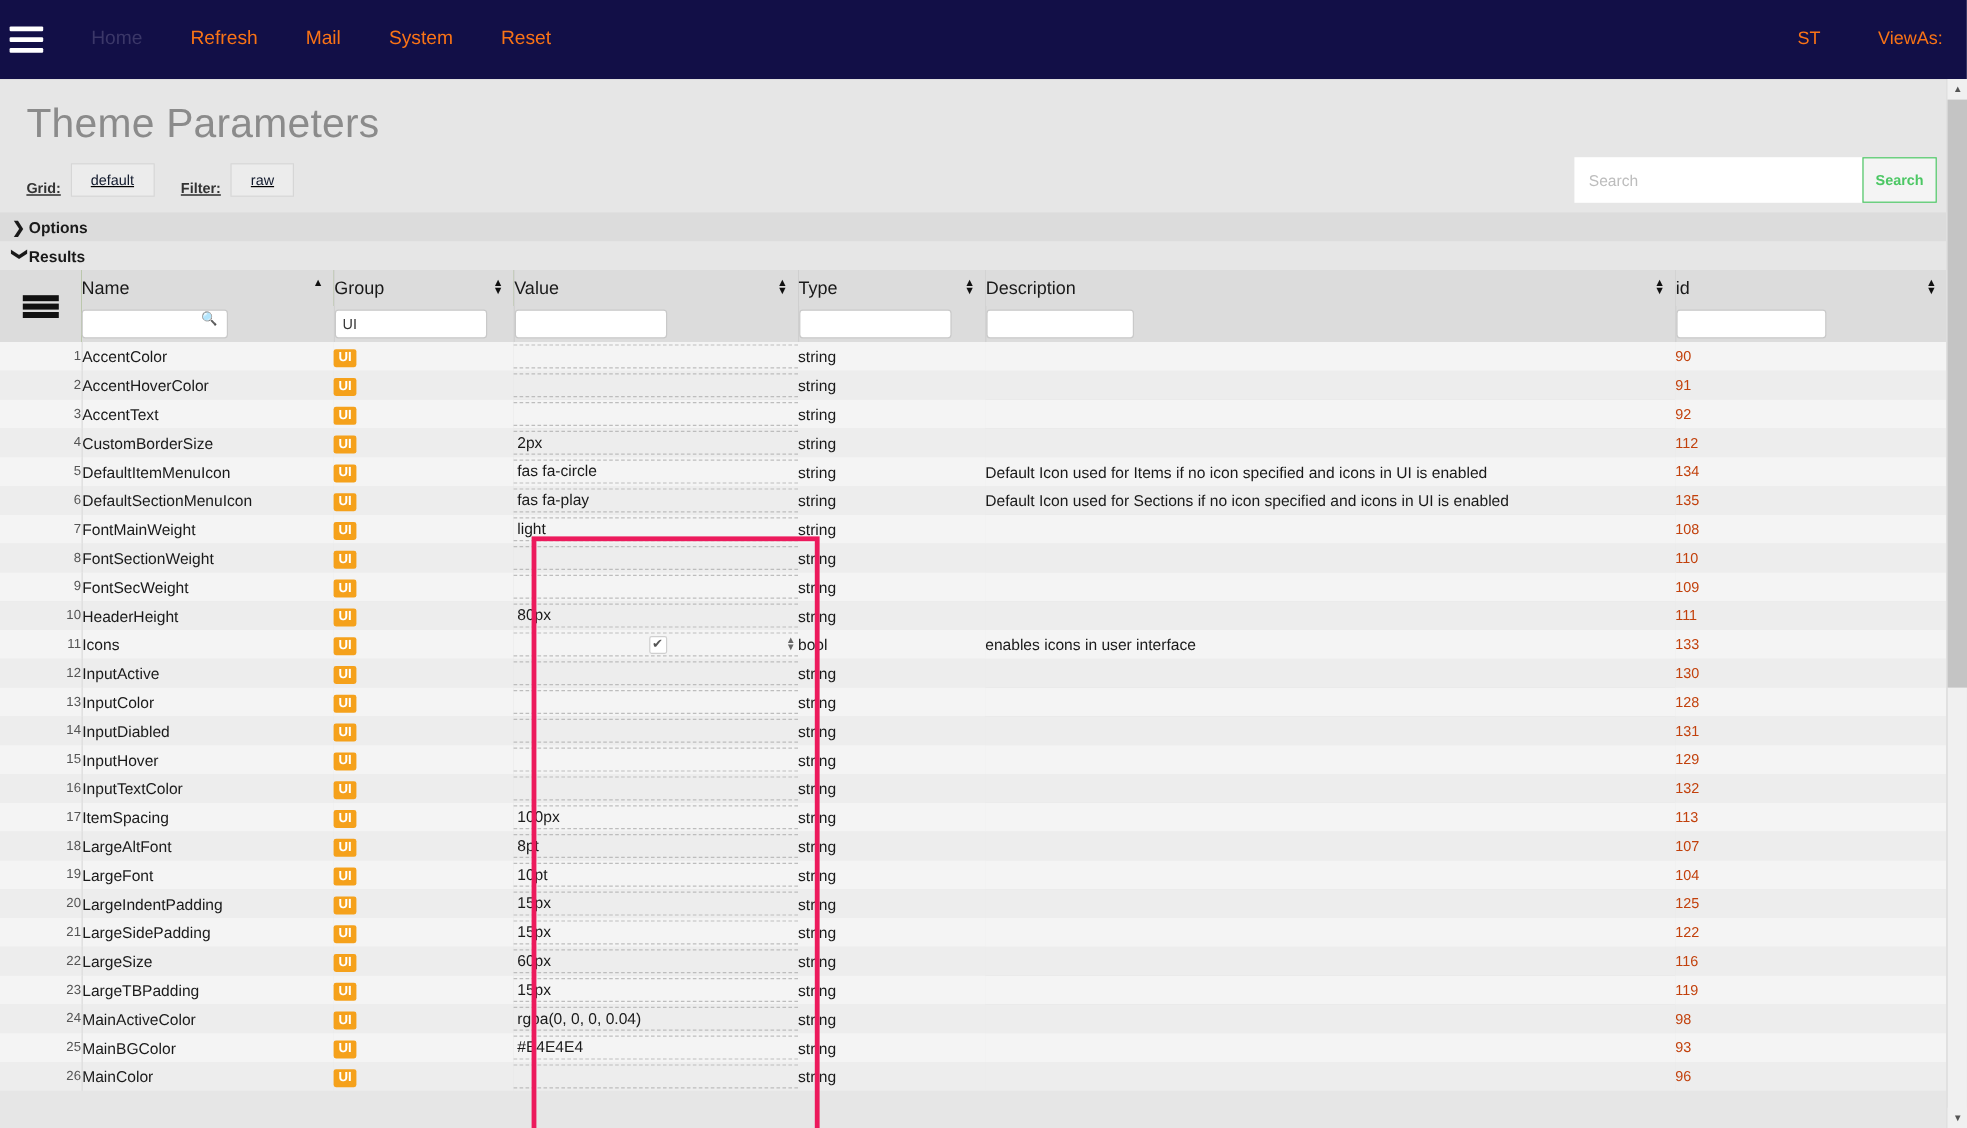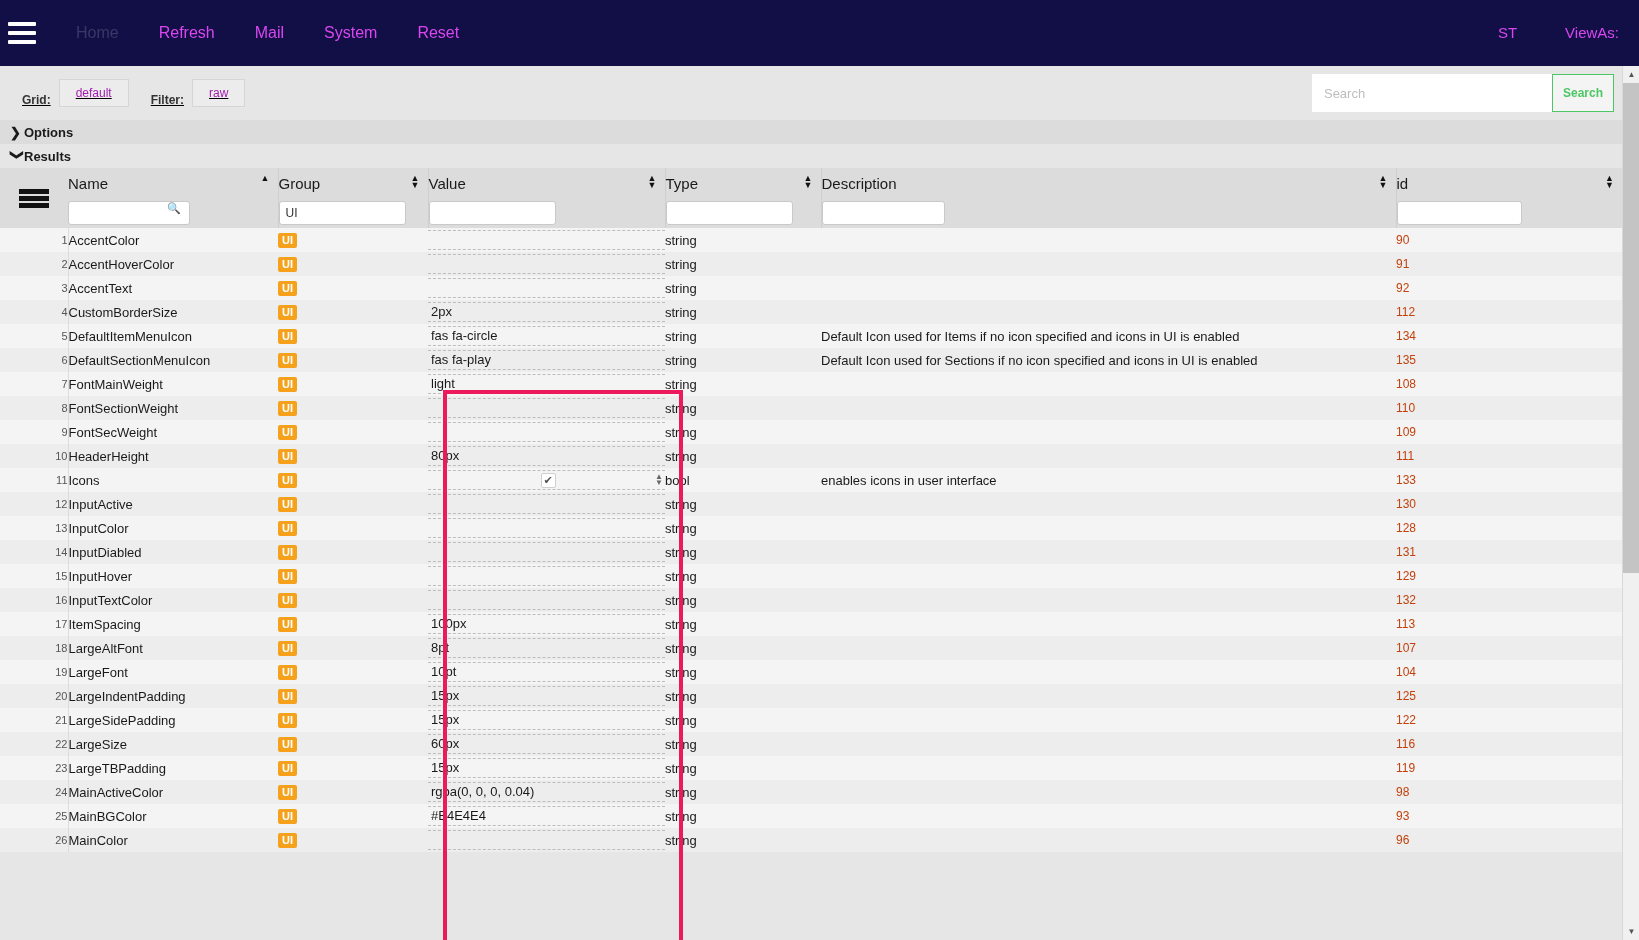--- a/index.html
+++ b/index.html
@@ -20,21 +20,21 @@
   }
   .hamburger {
     width: 28px; height: 22px;
     margin-left: 8px; margin-right: 22px;
     display: flex; flex-direction: column; justify-content: space-between;
     cursor: pointer;
   }
   .hamburger span { display:block; height: 4px; background: #ffffff; border-radius: 1px; }
   .nav-items { display: flex; align-items: flex-start; gap: 4px; }
   .nav-item {
-    font-size: 16px; font-weight: 300; color: #d946ef;
+    font-size: 16px; font-weight: 300; color: #f97316;
     padding: 0 18px; line-height: 66px; cursor: pointer; white-space: nowrap;
   }
   .nav-item.active { color: #3b3768; }
   .nav-right {
     margin-left: auto; display: flex; align-items: center;
     padding-right: 0px;
   }
   .nav-right .nav-item { font-size: 15px; padding: 0 24px; }
   .nav-right .nav-item:last-child { padding-right: 20px; }
 
@@ -55,21 +55,21 @@
     position: relative; height: 54px;
     display: flex; align-items: center;
     padding: 0 22px;
   }
   .chipgroup { display: flex; align-items: flex-end; text-decoration: underline; }
   .chip-label {
     font-size: 12px; font-weight: bold; color: #333;
     margin-right: 8px;
   }
   .chip-btn {
-    font-size: 12px; color: #a21caf;
+    font-size: 12px; color: #0f172a;
     background: #ececec;
     border: 1px solid #d6d6d6;
     border-radius: 0;
     padding: 6px 16px;
     margin-right: 22px;
     cursor: pointer;
   }
   .search-wrap {
     position: absolute; right: 8px; top: 8px;
     display: flex; align-items: stretch;
@@ -291,20 +291,21 @@
       <div class="nav-item">Reset</div>
     </div>
   <div class="nav-right" id="nav-right">
       <div class="nav-item">ST</div>
       <div class="nav-item">ViewAs:</div>
     </div>
 </div>
 
 <div class="page">
 
+  <div class="page-title">Theme Parameters</div>
 
   <div class="toolbar">
     <div class="chipgroup">
       <span class="chip-label">Grid:</span>
       <button class="chip-btn">default</button>
     </div>
     <div class="chipgroup">
       <span class="chip-label">Filter:</span>
       <button class="chip-btn">raw</button>
     </div>

